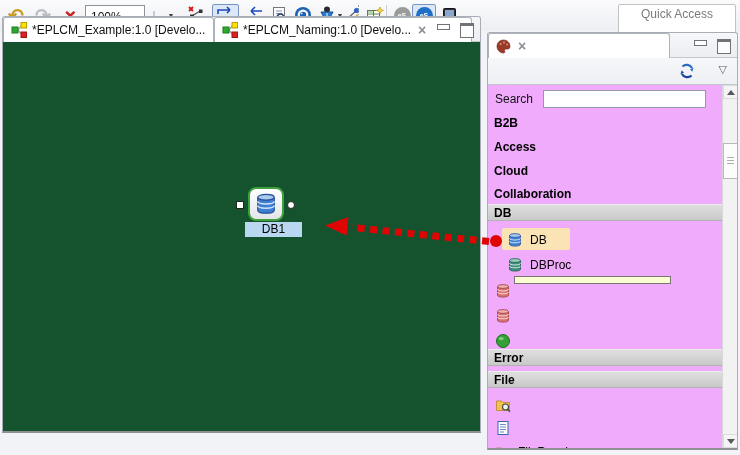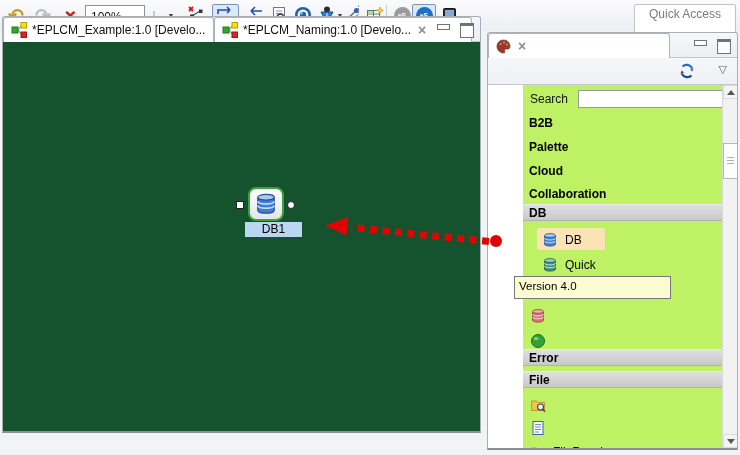--- a/index.html
+++ b/index.html
@@ -14,21 +14,21 @@
   .glyph-del  { font-size:19px; color:#cc2222; font-weight:bold; line-height:1; text-shadow:0.6px 0 #cc2222; }
   #zoom-combo { position:absolute; left:85px; top:5px; width:60px; height:20px; background:#fff; border:1px solid #8f9299; display:flex; align-items:flex-end; }
   #zoom-combo .val { flex:1; font-size:12px; padding-left:5px; color:#111; }
   #zoom-combo .dd { width:15px; text-align:center; font-size:7px; color:#333; }
   .mini-dd { font-size:7px; color:#444; }
   .toggled { background:#dce8f8; border:1px solid #7895c0; border-radius:2px; }
   .dotted-sep { position:absolute; top:5px; width:1px; height:20px; border-left:1px dotted #9aa0a8; }
   .solid-sep  { position:absolute; top:5px; width:1px; height:20px; background:#c9ccd2; }
   .es-circle { width:17px; height:17px; border-radius:50%; display:flex; align-items:center; justify-content:center;
                font-size:7px; font-weight:bold; color:#fff; }
-  #quick-access { position:absolute; right:4px; top:4px; height:31px; line-height:19px; padding:0 14px;
+  #quick-access { position:absolute; right:4px; top:4px; height:31px; line-height:19px; padding:0 22px;
                   background:#fff; border:1px solid #c3c3c6; border-radius:2px; font-size:12px; color:#7a7a7e; }
 
   
   .part-group { position:absolute; background:#fff; border:1px solid #a9adb6; border-bottom:2px solid #8f9094; border-radius:3px 3px 0 0; }
   #editor-group { left:2px; top:16px; width:479px; height:417px; }
   #palette-group { left:487px; top:32px; width:251px; height:418px; }
   .tabstrip { position:absolute; left:0; top:0; right:0; height:25px; background:linear-gradient(#f6f7f9,#eceef2); border-bottom:1px solid #c2c6cd; border-radius:3px 3px 0 0; }
   .ctab { position:absolute; top:0; height:25px; display:flex; align-items:center; gap:5px; padding:0 7px;
           background:#fff; border:1px solid #aeb2bc; border-bottom:none; border-radius:3px 3px 0 0; font-size:12px; color:#111; white-space:nowrap; overflow:hidden; }
   .ctab .close { font-size:14px; font-weight:bold; color:#8a8d93; line-height:1; margin-left:2px; }
@@ -41,21 +41,21 @@
   #editor-canvas { position:absolute; left:0; right:0; top:25px; bottom:0; background:#14532d; }
   #db-node { position:absolute; left:245px; top:145px; width:36px; height:34px; border:2px solid #3ea13e; border-radius:8px;
              background:linear-gradient(#ffffff,#e3e5e8); display:flex; align-items:center; justify-content:center; }
   #db-node-label { position:absolute; left:242px; top:180px; width:57px; height:15px; background:#b9d7f1;
                    font-size:12px; text-align:center; line-height:15px; color:#000; }
   .handle-sq { position:absolute; left:233px; top:159px; width:8px; height:8px; background:#fff; border:1px solid #222; }
   .handle-ci { position:absolute; left:284px; top:159px; width:8px; height:8px; background:#fff; border:1px solid #222; border-radius:50%; }
 
   
   #palette-toolbar { position:absolute; left:0; right:0; top:25px; height:27px; background:linear-gradient(#f6f7f9,#eef0f4); border-bottom:1px solid #c2c6cd; }
-  #palette-content { position:absolute; left:0; right:0; top:52px; bottom:0; background:#bef264; overflow:hidden;margin-left:35px; }
+  #palette-content { position:absolute; left:0; right:0; top:52px; bottom:0; background:#f0abfc; overflow:hidden; }
   .search-row { position:absolute; left:0; top:4px; height:20px; width:100%; }
   .search-row label { position:absolute; left:7px; top:3px; font-size:12px; color:#111; }
   .search-row input { position:absolute; left:55px; top:1px; width:163px; height:18px; border:1px solid #949aa3; font-size:12px; padding:0 3px; }
   .cat-plain { position:absolute; left:6px; font-size:12px; font-weight:bold; color:#000; }
   .cat-band { position:absolute; left:0; width:234px; height:17px; background:linear-gradient(#dfdfdf,#c9c9c9);
               border-top:1px solid #ececec; border-bottom:1px solid #b2b2b2; font-size:12px; font-weight:bold; color:#000; padding-left:6px; line-height:16px; }
   .prow { position:absolute; left:0; height:23px; width:234px; display:flex; align-items:center; }
   .prow .picon { margin-left:19px; width:16px; height:16px; flex:0 0 16px; }
   .prow .plabel { font-size:12px; color:#000; margin-left:7px; white-space:nowrap; }
   .hl { position:absolute; left:14px; width:68px; height:22px; background:#fae4b5; border-radius:2px; top:0; }
@@ -275,21 +275,21 @@
     <div style="position:absolute;right:10px;top:5px;font-size:11px;color:#55585e">▽</div>
   </div>
 
   <div id="palette-content">
     <div class="search-row">
       <label>Search</label>
       <input type="text" value="" style="">
     </div>
 
     <div class="cat-plain" style="top:31px">B2B</div>
-    <div class="cat-plain" style="top:55px">Palette</div>
+    <div class="cat-plain" style="top:55px">Access</div>
     <div class="cat-plain" style="top:79px">Cloud</div>
     <div class="cat-plain" style="top:102px">Collaboration</div>
 
     <div class="cat-band" style="top:119px">DB</div>
 
     <div class="prow hl-row" style="top:143px">
       <div class="hl"></div>
       <svg class="picon" viewBox="0 0 16 16">
         <path d="M2.5 3.5 v8.6 c0 1.3 2.4 2 5.5 2 s5.5 -.7 5.5 -2 V3.5" fill="#3f7fd2" stroke="#24509a" stroke-width="0.8"></path>
         <path d="M2.5 6.2 c0 1.1 2.4 1.8 5.5 1.8 s5.5 -.7 5.5 -1.8 M2.5 9 c0 1.1 2.4 1.8 5.5 1.8 s5.5 -.7 5.5 -1.8" fill="none" stroke="#cfe2f8" stroke-width="1"></path>
@@ -297,21 +297,21 @@
       </svg>
       <span class="plabel">DB</span>
     </div>
 
     <div class="prow" style="top:168px">
       <svg class="picon" viewBox="0 0 16 16">
         <path d="M2.5 3.5 v8.6 c0 1.3 2.4 2 5.5 2 s5.5 -.7 5.5 -2 V3.5" fill="#3d8a7c" stroke="#1f5a4e" stroke-width="0.8"></path>
         <path d="M2.5 6.2 c0 1.1 2.4 1.8 5.5 1.8 s5.5 -.7 5.5 -1.8 M2.5 9 c0 1.1 2.4 1.8 5.5 1.8 s5.5 -.7 5.5 -1.8" fill="none" stroke="#cfeae2" stroke-width="1"></path>
         <ellipse cx="8" cy="3.5" rx="5.5" ry="1.9" fill="#9ccfc2" stroke="#1f5a4e" stroke-width="0.8"></ellipse>
       </svg>
-      <span class="plabel">Quick</span>
+      <span class="plabel">DBProc</span>
     </div>
 
     <div class="prow" style="top:194px;left:-12px">
       <svg class="picon" viewBox="0 0 16 16">
         <path d="M2.5 3.5 v8.6 c0 1.3 2.4 2 5.5 2 s5.5 -.7 5.5 -2 V3.5" fill="#d97272" stroke="#a03a3a" stroke-width="0.8"></path>
         <path d="M2.5 6.2 c0 1.1 2.4 1.8 5.5 1.8 s5.5 -.7 5.5 -1.8 M2.5 9 c0 1.1 2.4 1.8 5.5 1.8 s5.5 -.7 5.5 -1.8" fill="none" stroke="#f7dada" stroke-width="1"></path>
         <ellipse cx="8" cy="3.5" rx="5.5" ry="1.9" fill="#efb0b0" stroke="#a03a3a" stroke-width="0.8"></ellipse>
       </svg>
     </div>
     <div class="prow" style="top:219px;left:-12px">
@@ -359,20 +359,19 @@
           <div class="grip"></div>
         </div>
       <div class="sb-btn sb-down">
           <div class="tri-dn"></div>
         </div>
     </div>
   </div>
 </div>
 
 <div id="db-tooltip">
-  <div>Version 4.0</div>
 </div>
 
 <svg id="arrow-overlay">
   <line x1="489" y1="241.5" x2="352" y2="227.5" stroke="#e00505" stroke-width="7" stroke-dasharray="7 5.5"></line>
   <circle cx="496" cy="241" r="6" fill="#e00505"></circle>
   <polygon points="325,225.5 348.5,217 346.5,235.5" fill="#e00505"></polygon>
 </svg>
 
 </body></html>

